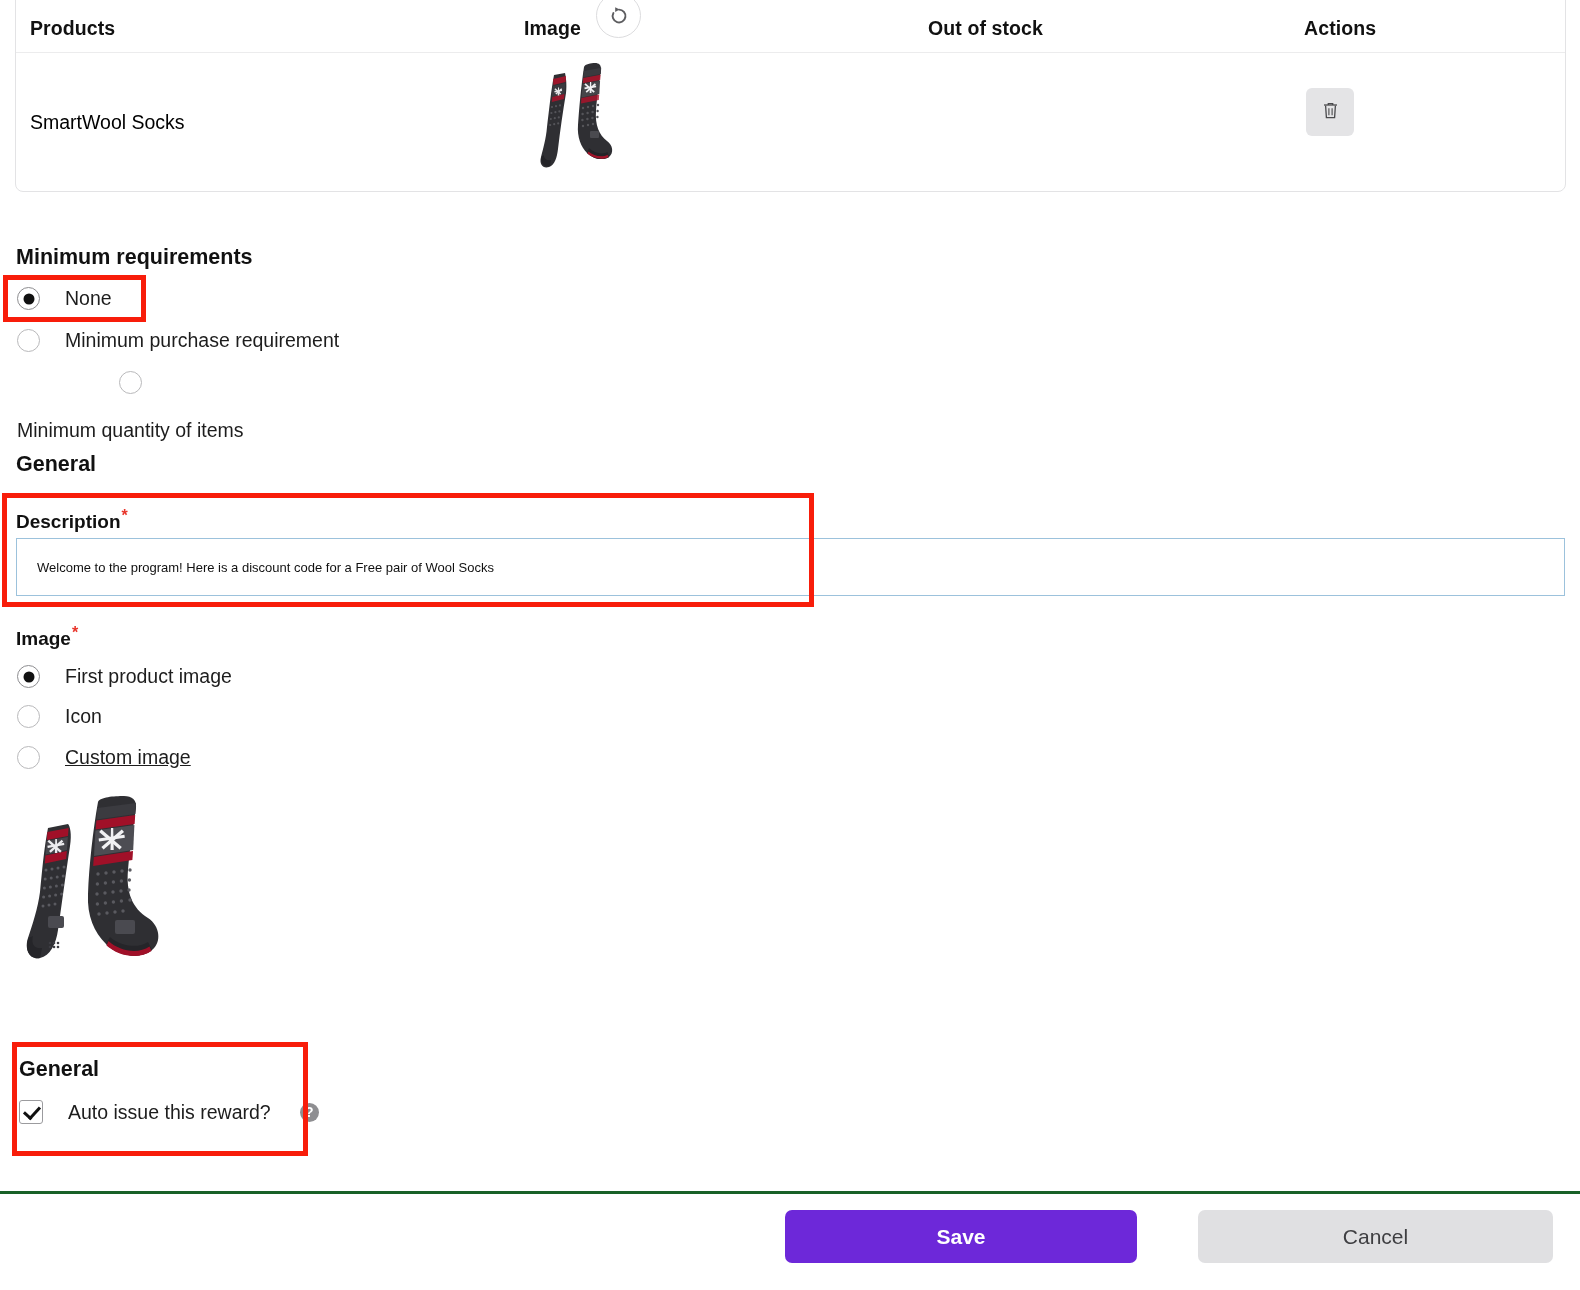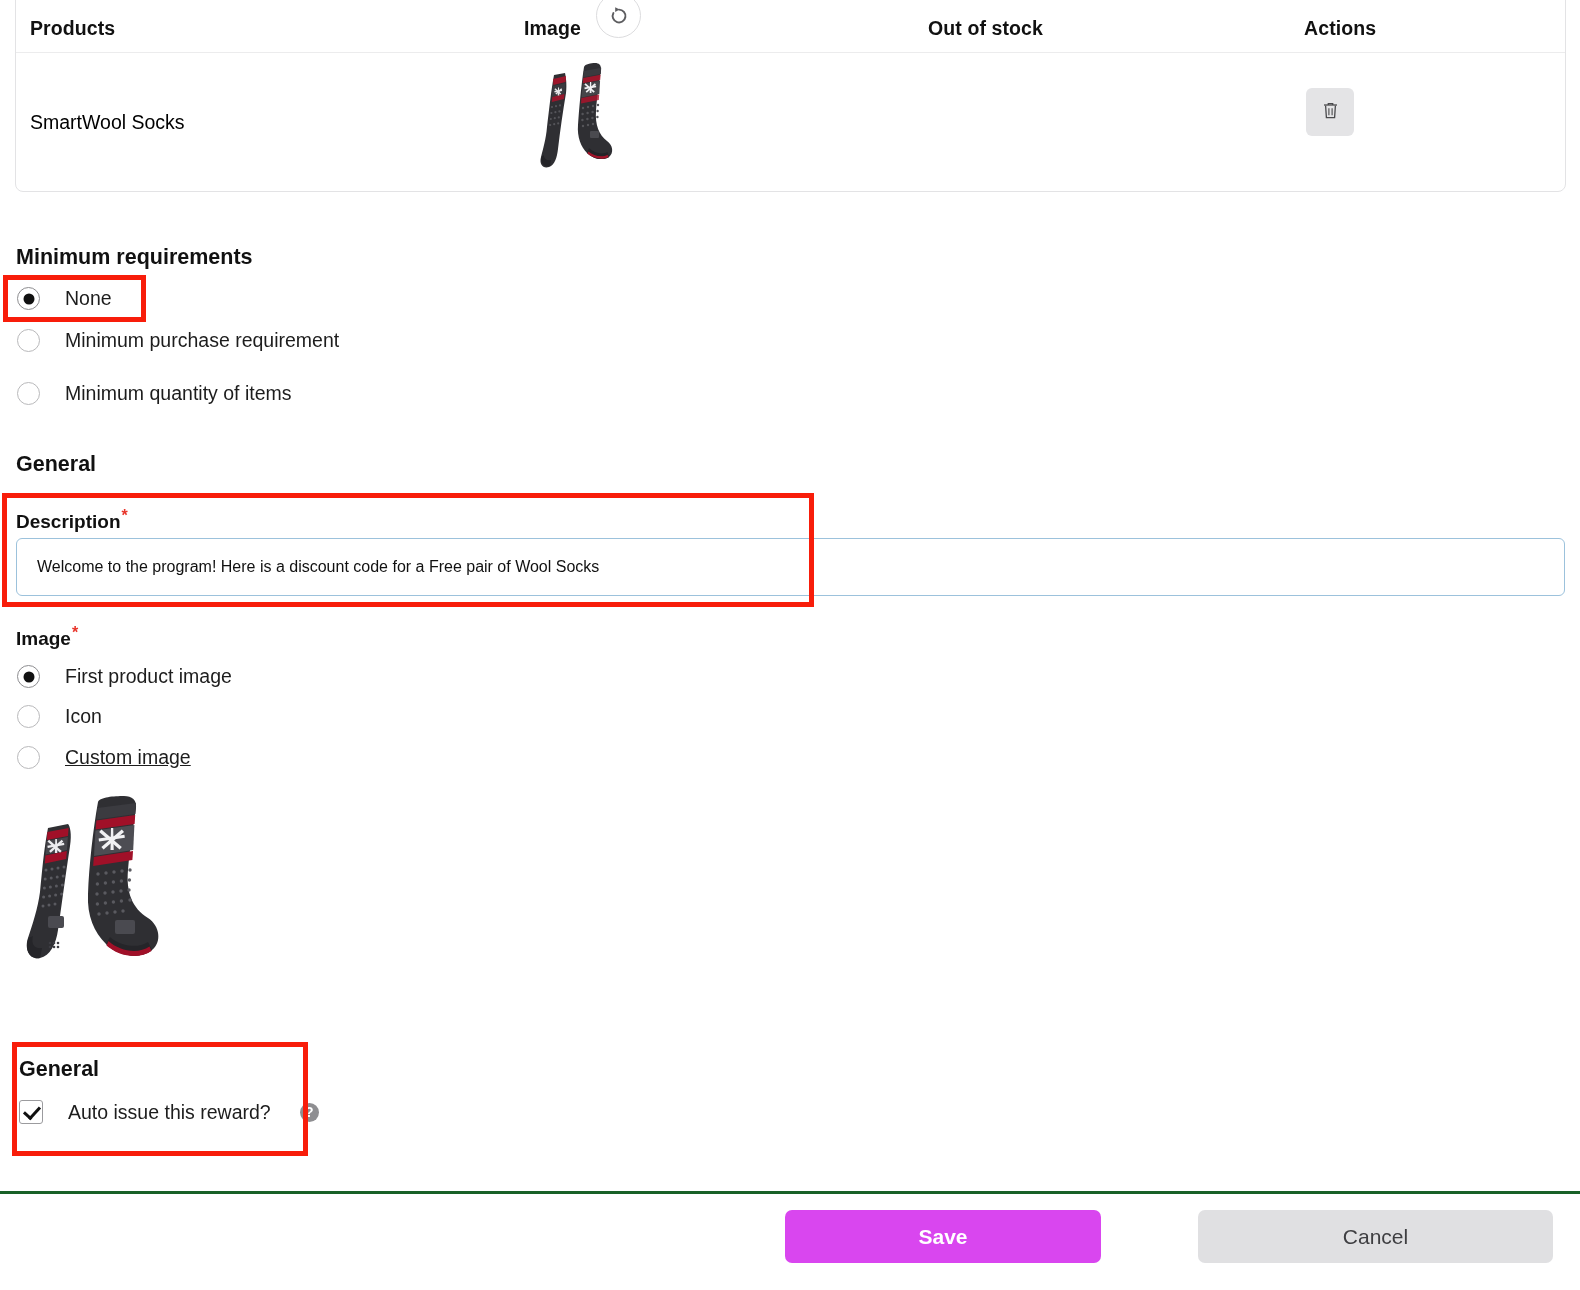--- a/index.html
+++ b/index.html
@@ -126,24 +126,24 @@
     background: #111;
   }
   .radio-label { font-size: 19.5px; color: #1d1d1d; }
 
   
   .desc-input {
     position: absolute;
     left: 16px; top: 538px;
     width: 1549px; height: 58px;
     border: 1.5px solid #9cc2dc;
-    border-radius: 6px;
+    border-radius: 0;
     background: #fff;
     font-family: "Liberation Sans", sans-serif;
-    font-size: 16px;
+    font-size: 13px;
     color: #111;
     padding: 0 20px;
     outline: none;
   }
 
   
   .big-image { position: absolute; left: 12px; top: 786px; width: 222px; height: 218px; }
 
   
   .check-row {
@@ -191,21 +191,21 @@
   }
   .btn {
     position: absolute;
     border: none;
     border-radius: 7px;
     font-family: "Liberation Sans", sans-serif;
     font-size: 21px;
     font-weight: 700;
     cursor: pointer;
   }
-  .btn-save   { left: 785px;  top: 1210px; width: 316px; height: 53px; background:#d946ef; color:#fff; }
+  .btn-save   { left: 785px;  top: 1210px; width: 352px; height: 53px; background:#6d28d9; color:#fff; }
   .btn-cancel { left: 1190px; top: 1210px; width: 355px; height: 53px; background:#e0e0e2; color:#3f3f42; font-weight:400;margin-left:8px; }
 
   
   .hl {
     position: absolute;
     border: 5px solid #f81d0a;
     pointer-events: none;
     background: transparent;
   }
   .hl-none   { left: 3px;  top: 275px;  width: 143px; height: 47px; }
@@ -323,21 +323,21 @@
   <div class="radio-row" style="left:17px; top:287px;">
     <span class="radio checked"></span>
     <span class="radio-label">None</span>
   </div>
 
   <div class="radio-row" style="left:17px; top:329px;">
     <span class="radio"></span>
     <span class="radio-label">Minimum purchase requirement</span>
   </div>
 
-  <div class="radio-row" style="left:17px; top:382px;">
+  <div class="radio-row" style="left:17px; top:371px;flex-direction:column;">
     <span class="radio"></span>
     <span class="radio-label">Minimum quantity of items</span>
   </div>
 
   <div class="section-title" style="left:16px; top:452px;">General</div>
 
   <div class="field-label" style="left:16px; top:507px;">
     <span>Description</span><span class="req-star">*</span>
   </div>
 

